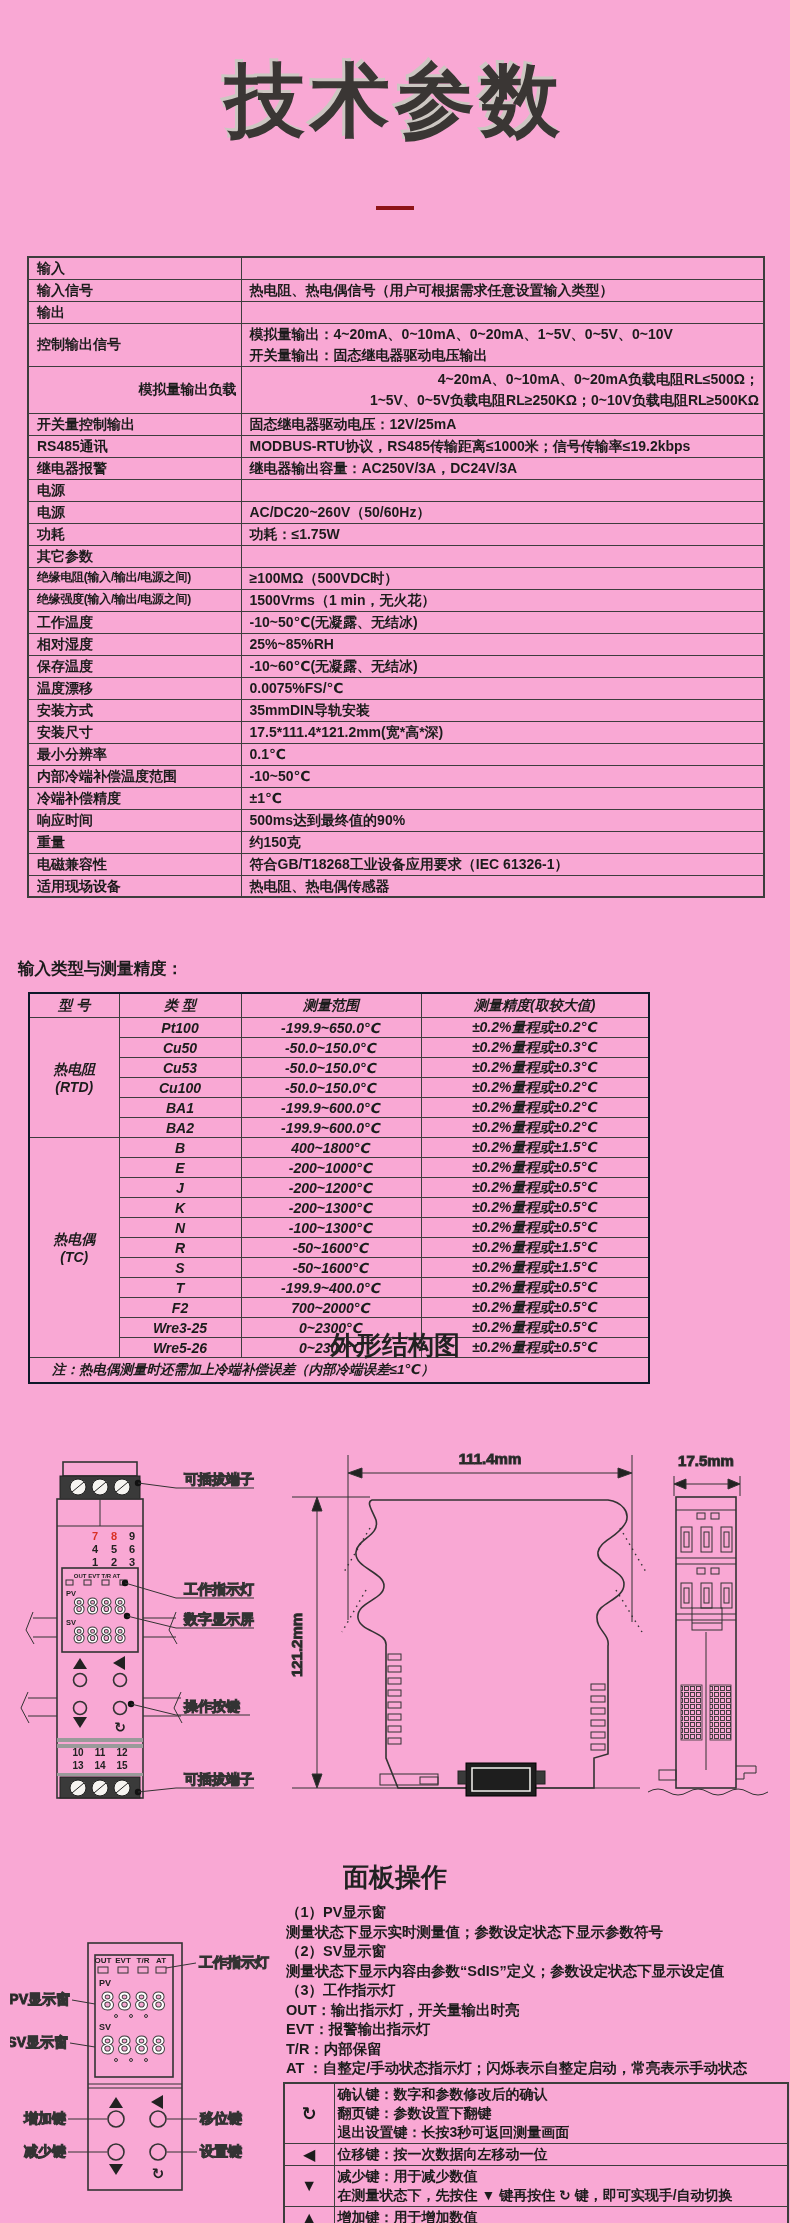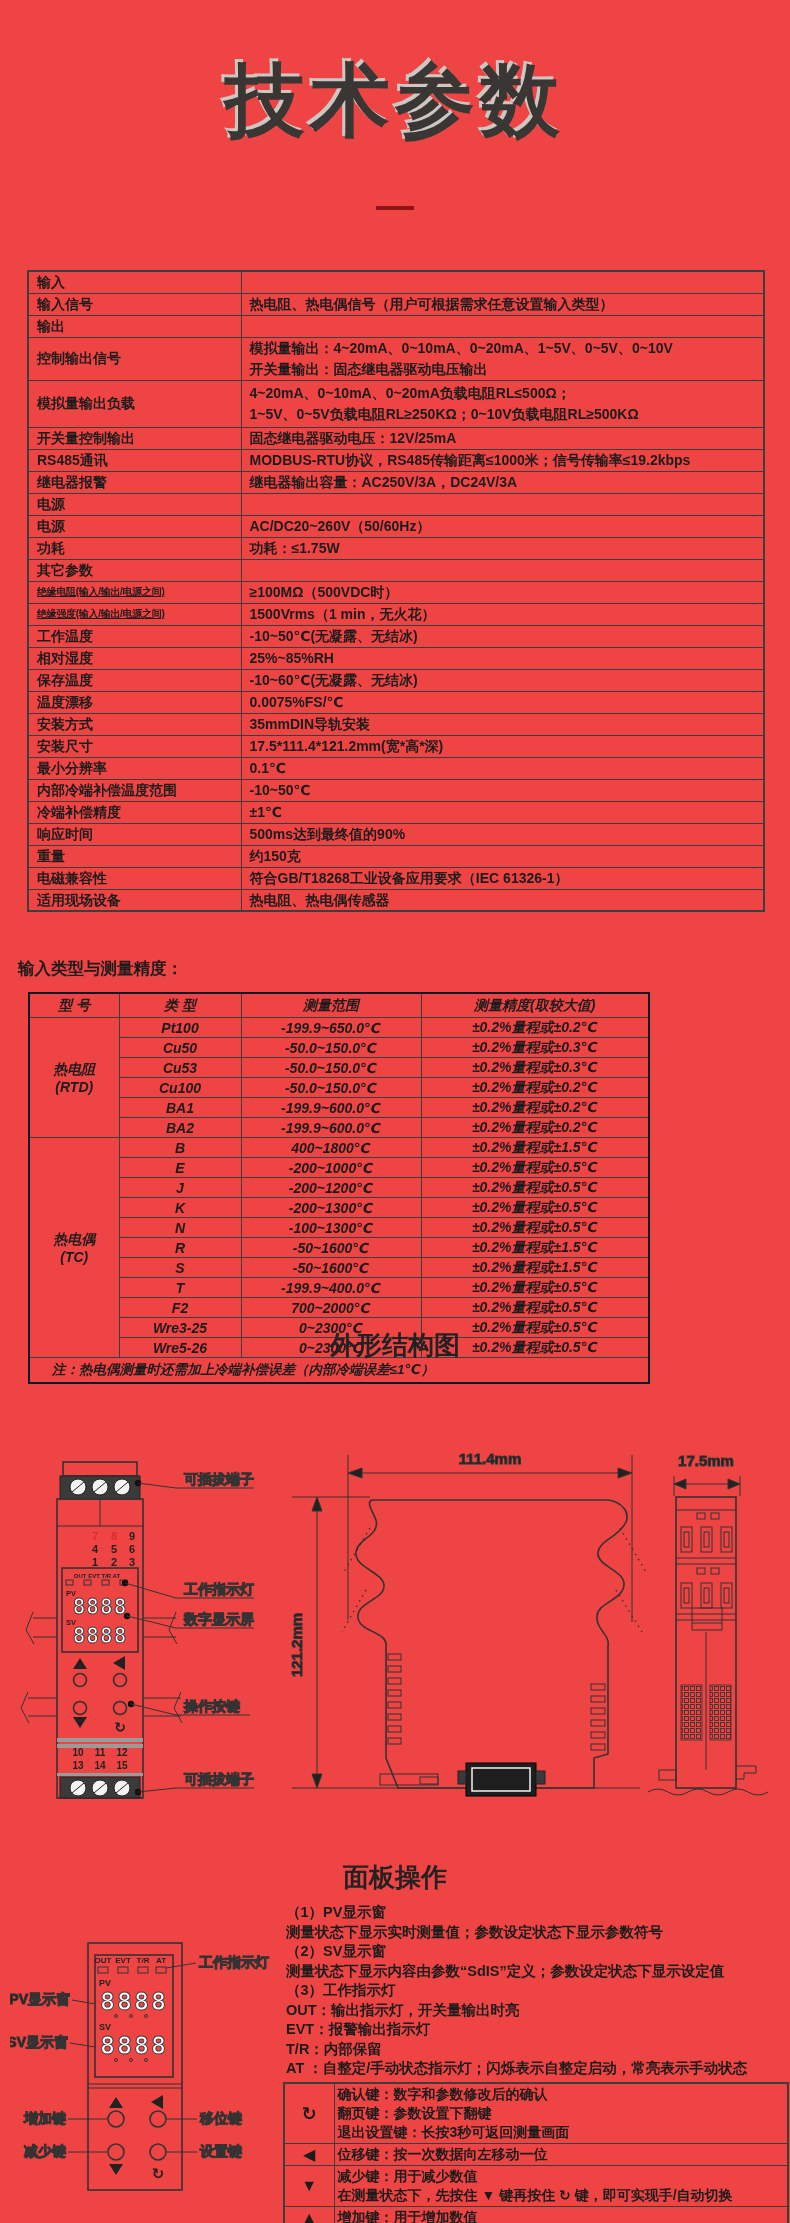--- a/index.html
+++ b/index.html
@@ -1,30 +1,30 @@
 <!DOCTYPE html>
 <html><head>
 <meta charset="utf-8">
 <style>
   html,body{margin:0;padding:0;background:#f6f4f1;}
-  .page{position:relative;width:790px;height:2223px;overflow:hidden;background:#ef4444;
+  .page{position:relative;width:790px;height:2223px;overflow:hidden;background:#f9a8d4;
         font-family:"Liberation Sans","DejaVu Sans",sans-serif;color:#1c1c1c;}
   
   .big-title{position:absolute;top:48px;left:0;width:100%;text-align:center;
              font-size:80px;font-weight:900;letter-spacing:5px;color:#3a3634;
              text-shadow:-3px -3px 0 #ccc7c2;}
   .title-dash{position:absolute;top:206px;left:376px;width:38px;height:4px;background:#8e1418;}
   
-  table.spec{position:absolute;top:270px;left:27px;width:736px;border-collapse:collapse;
+  table.spec{position:absolute;top:256px;left:27px;width:736px;border-collapse:collapse;
              table-layout:fixed;border:2px solid #3d3d3d;}
   .spec td{border:1px solid #3d3d3d;font-size:14px;font-weight:600;line-height:1.45;
            padding:0 4px 0 8px;vertical-align:middle;white-space:pre-line;color:#1c1c1c;}
-  .spec td.sm{font-size:10px;letter-spacing:-0.3px;text-decoration:underline;}
+  .spec td.sm{font-size:12px;letter-spacing:-0.3px;}
   .spec tr{height:22px;}
-  .spec tr.d43{height:43px;} .spec tr.d47{height:47px;}
+  .spec tr.d43{height:43px;} .spec tr.d47{height:47px;text-align:right;}
   
   .h2{position:absolute;left:18px;top:958px;font-size:16.5px;font-weight:800;}
   table.acc{position:absolute;top:992px;left:28px;border-collapse:collapse;table-layout:fixed;
             border:2px solid #0f172a;font-style:italic;}
   .acc th,.acc td{border:1px solid #3d3d3d;font-size:14px;font-weight:600;text-align:center;
                   padding:0;white-space:pre-line;color:#1c1c1c;}
   .acc th{height:23px;font-weight:800;}
   .acc tr{height:20px;}
   .acc tr.note{height:25px;}
   .acc tr.note td{text-align:left;padding-left:22px;font-size:13.5px;}

